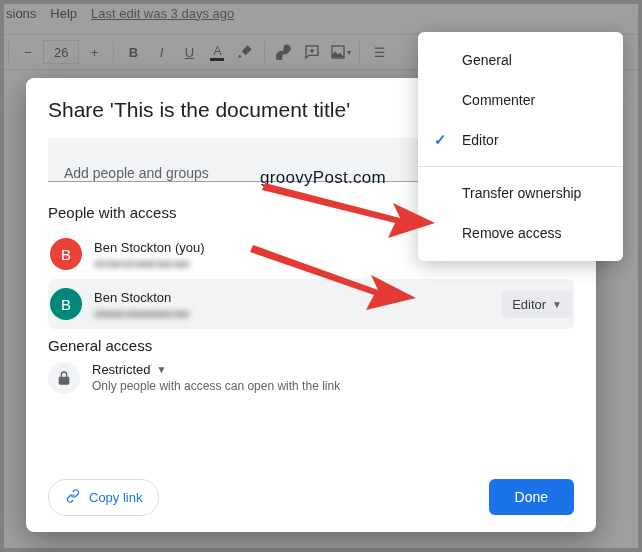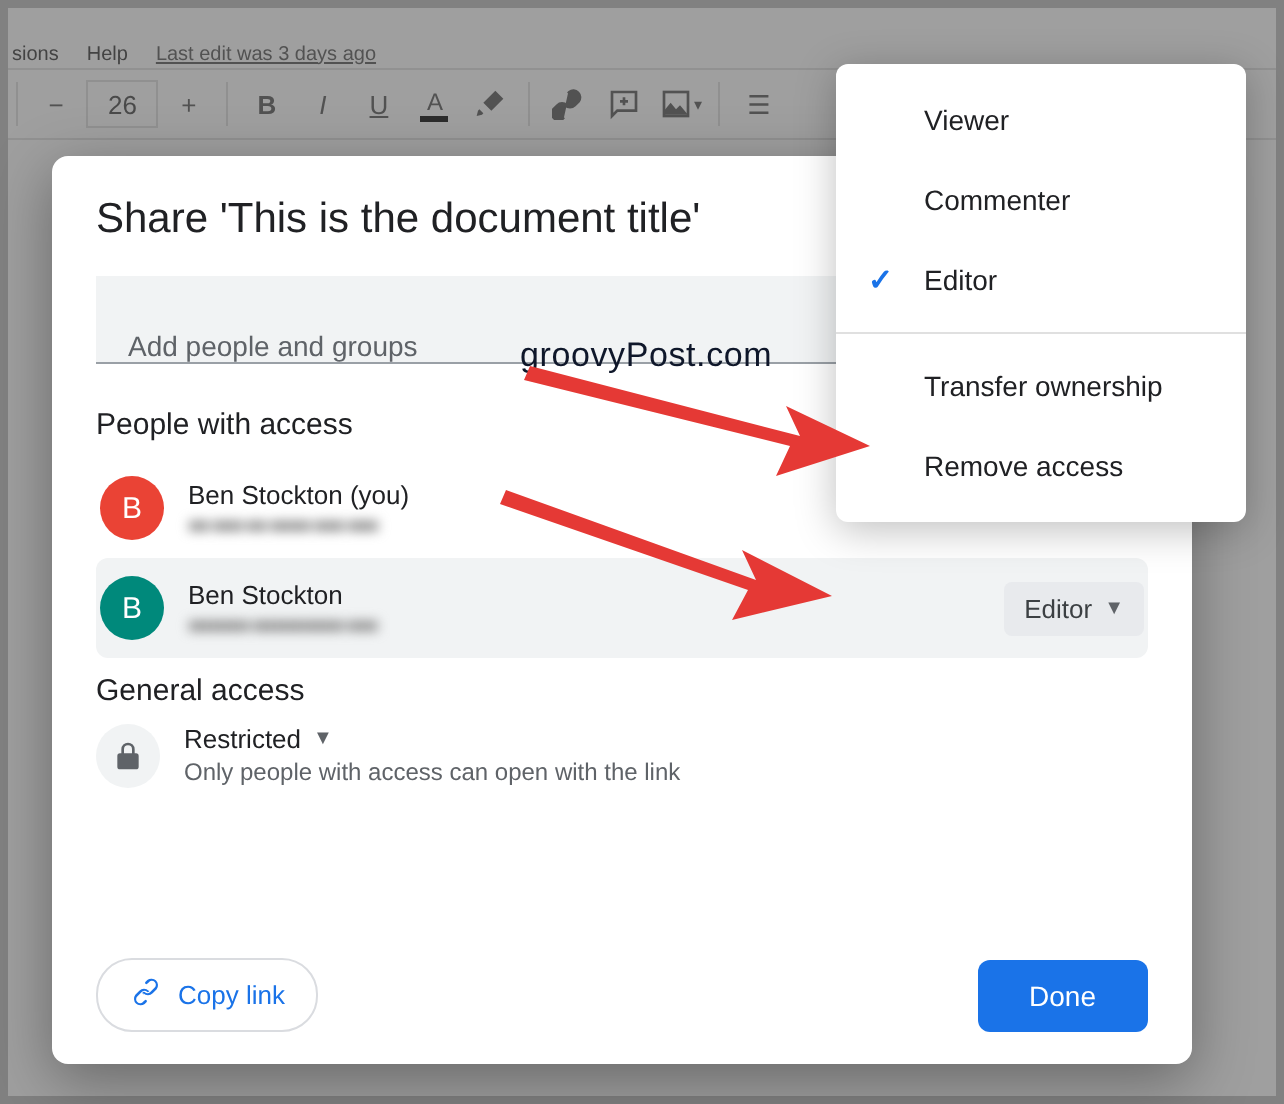--- a/index.html
+++ b/index.html
@@ -1,21 +1,21 @@
 <!DOCTYPE html>
 <html><head>
 <meta charset="utf-8">
 <style>
   * { box-sizing: border-box; margin: 0; padding: 0; font-family: Arial, Helvetica, sans-serif; }
   body { width: 642px; height: 552px; background: #f1f1f1; position: relative; overflow: hidden; }
   .outer-border { position: absolute; inset: 0; border: 4px solid #bdbdbd; pointer-events: none; z-index: 5; }
 
   
   .editor-bg { position: absolute; inset: 0; background: #fff; }
-  .menu-row { position: absolute; top: 14px; left: 0; right: 0; height: 26px; display: flex; align-items: center; padding: 0 6px; font-size: 10px; color: #333; gap: 14px; }
+  .menu-row { position: absolute; top: 0; left: 0; right: 0; height: 26px; display: flex; align-items: center; padding: 0 6px; font-size: 13px; color: #333; gap: 14px; }
   .menu-row .edit-note { color: #555; text-decoration: underline; cursor: pointer; }
 
   .toolbar-row { position: absolute; top: 34px; left: 0; right: 0; height: 36px; background: #fff; border-top: 1px solid #e0e0e0; border-bottom: 1px solid #e0e0e0; display: flex; align-items: center; padding: 0 4px; gap: 2px; font-size: 13px; color: #444; }
   .tb-sep { width: 1px; height: 22px; background: #ddd; margin: 0 4px; }
   .tb-btn { width: 26px; height: 26px; display: flex; align-items: center; justify-content: center; color: #555; border-radius: 3px; }
   .tb-font { border: 1px solid #ddd; padding: 0 10px; height: 24px; display: flex; align-items: center; font-size: 13px; }
 
   
   .overlay { position: absolute; inset: 0; background: rgba(80,80,80,0.55); z-index: 10; }
 
@@ -37,21 +37,21 @@
   .role-badge { font-size: 13px; color: #3c4043; padding: 6px 10px; display: flex; align-items: center; gap: 6px; }
   .role-btn { background: #e8eaed; border-radius: 4px; }
   .chevron { font-size: 10px; color: #5f6368; }
 
   .general-section { margin-top: 8px; }
   .gen-row { display: flex; align-items: flex-start; gap: 12px; margin-top: 6px; }
   .lock-circ { width: 32px; height: 32px; border-radius: 50%; background: #f1f3f4; display: flex; align-items: center; justify-content: center; color: #5f6368; flex-shrink: 0; font-size: 16px; }
   .restricted-line { font-size: 13px; color: #202124; font-weight: 500; display: flex; align-items: center; gap: 6px; }
   .restricted-sub { font-size: 12px; color: #5f6368; margin-top: 2px; }
 
-  .footer-row { margin-top: auto; display: flex; justify-content: space-between; align-items: flex-end; padding-top: 10px; }
+  .footer-row { margin-top: auto; display: flex; justify-content: space-between; align-items: flex-start; padding-top: 10px; }
   .copy-link { color: #1a73e8; font-size: 13px; font-weight: 500; border: 1px solid #dadce0; border-radius: 18px; padding: 8px 16px; display: flex; align-items: center; gap: 8px; background: #fff; }
   .done-btn { background: #1a73e8; color: #fff; font-size: 14px; font-weight: 500; border-radius: 6px; padding: 10px 26px; border: none; }
 
   
   .role-menu { position: absolute; top: 32px; left: 418px; width: 205px; background: #fff; border-radius: 6px; box-shadow: 0 4px 20px rgba(0,0,0,0.25); z-index: 40; padding: 8px 0; }
   .role-menu-item { height: 40px; display: flex; align-items: center; padding: 0 18px 0 44px; font-size: 14px; color: #202124; position: relative; }
   .role-menu-item.sel::before { content: "✓"; position: absolute; left: 16px; color: #1a73e8; font-size: 15px; font-weight: bold; }
   .role-menu-sep { height: 1px; background: #e0e0e0; margin: 6px 0; }
 
   
@@ -176,21 +176,21 @@
       </span>
       <span>Copy link</span>
     </button>
     <button class="done-btn">Done</button>
   </div>
 </div>
 
 <div class="watermark">groovyPost.com</div>
 
 <div class="role-menu">
-  <div class="role-menu-item">Viewer</div>
+  <div class="role-menu-item">General</div>
   <div class="role-menu-item">Commenter</div>
   <div class="role-menu-item sel">Editor</div>
   <div class="role-menu-sep"></div>
   <div class="role-menu-item">Transfer ownership</div>
   <div class="role-menu-item">Remove access</div>
 </div>
 
 <div class="arrow a1">
   <svg width="180" height="60" viewBox="0 0 180 60">
       <path d="M5 5 L140 40 L133 25 L175 45 L128 60 L135 45 L2 12 Z"></path>

